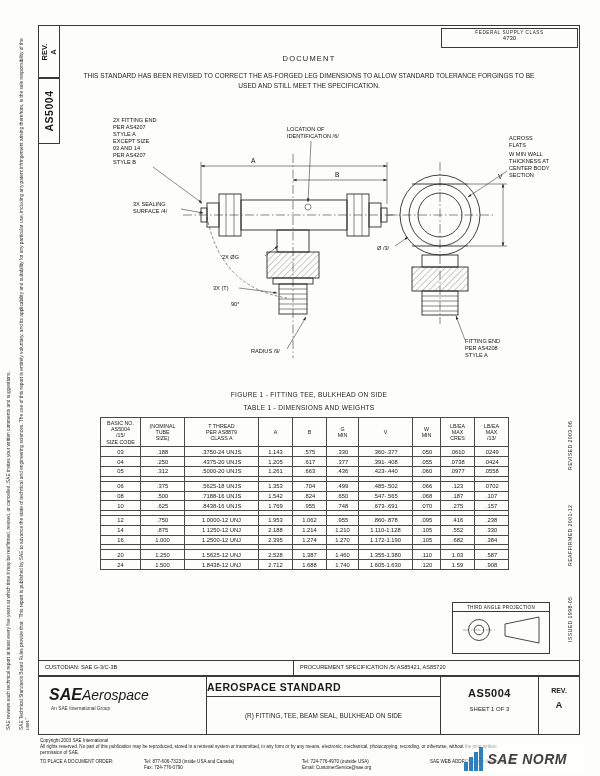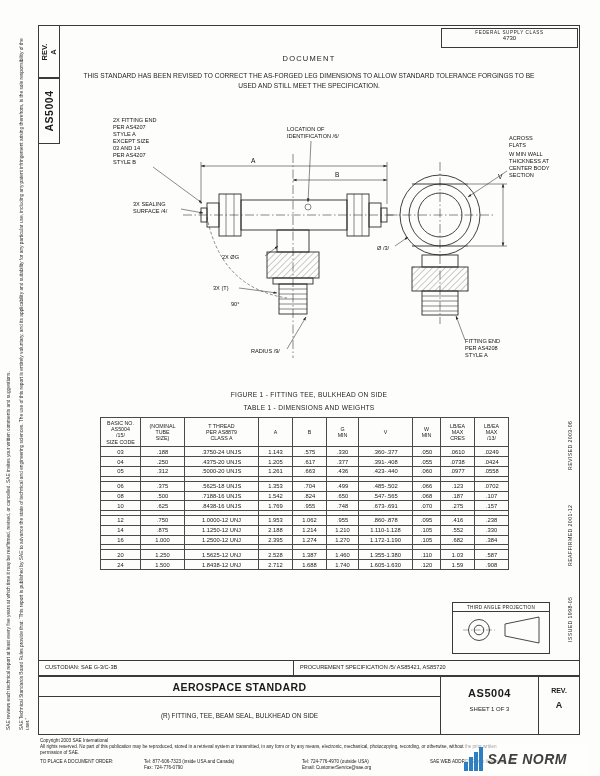--- a/index.html
+++ b/index.html
@@ -55,21 +55,21 @@
   .custrow { left:38px; top:660px; width:542px; height:16px; border:1.2px solid #3a3a3a; display:flex; font-size:5.6px; }
   .custrow .c1 { width:255px; border-right:0.9px solid #3a3a3a; padding:3px 0 0 6px; }
   .custrow .c2 { flex:1; padding:3px 0 0 6px; }
   .mainblock { left:38px; top:676px; width:542px; height:59px; border:1.2px solid #3a3a3a; display:flex; }
   .cell-logo { width:168px; border-right:0.9px solid #3a3a3a; padding:10px 0 0 10px; }
   .brand { font-size:16px; line-height:1; }
   .brand .b1 { font-weight:bold; font-style:italic; }
   .brand .b2 { font-style:italic; font-size:14px; }
   .brand-sub { font-size:4.8px; color:#333; margin-top:3px; margin-left:2px; }
   .cell-center { flex:1; border-right:0.9px solid #3a3a3a; display:flex; flex-direction:column; }
-  .cell-center .doctype { font-size:10.5px; font-weight:bold; text-align:center; letter-spacing:0.4px; padding:4px 0 3px 0; border-bottom:0.8px solid #3a3a3a; }
+  .cell-center .doctype { font-size:10.5px; font-weight:bold; text-align:left; letter-spacing:0.4px; padding:4px 0 3px 0; border-bottom:0.8px solid #3a3a3a; }
   .cell-center .doctitle { flex:1; display:flex; align-items:center; justify-content:center; font-size:6.4px; text-align:center; padding:0 4px; }
   .cell-num { width:98px; border-right:0.9px solid #3a3a3a; text-align:center; padding-top:10px; }
   .cell-num .num { font-size:11px; font-weight:bold; letter-spacing:0.5px; }
   .cell-num .sheet { font-size:6px; margin-top:7px; }
   .cell-rev { width:40px; text-align:center; padding-top:10px; }
   .cell-rev .rl { font-size:7px; font-weight:bold; }
   .cell-rev .rv { font-size:9px; font-weight:bold; margin-top:6px; }
 
   
   .footer { left:40px; top:738px; width:540px; font-size:4.6px; color:#222; line-height:1.35; }
@@ -446,20 +446,26 @@
       <path d="M10,18 H42" stroke="#333" stroke-width="0.4" stroke-dasharray="6 2 1.5 2"></path>
     </svg>
   </div>
 
   <div class="abs custrow">
     <div class="c1">CUSTODIAN: SAE G-3/C-3B</div>
     <div class="c2">PROCUREMENT SPECIFICATION /5/ AS85421, AS85720</div>
   </div>
 
   <div class="abs mainblock">
+    <div class="cell-logo">
+      <div class="brand">
+        <span class="b1">SAE</span><span class="b2">Aerospace</span>
+      </div>
+      <div class="brand-sub">An SAE International Group</div>
+    </div>
     <div class="cell-center">
       <div class="doctype">AEROSPACE STANDARD</div>
       <div class="doctitle">(R) FITTING, TEE, BEAM SEAL, BULKHEAD ON SIDE</div>
     </div>
     <div class="cell-num">
       <div class="num">AS5004</div>
       <div class="sheet">SHEET 1 OF 3</div>
     </div>
     <div class="cell-rev">
       <div class="rl">REV.</div>

